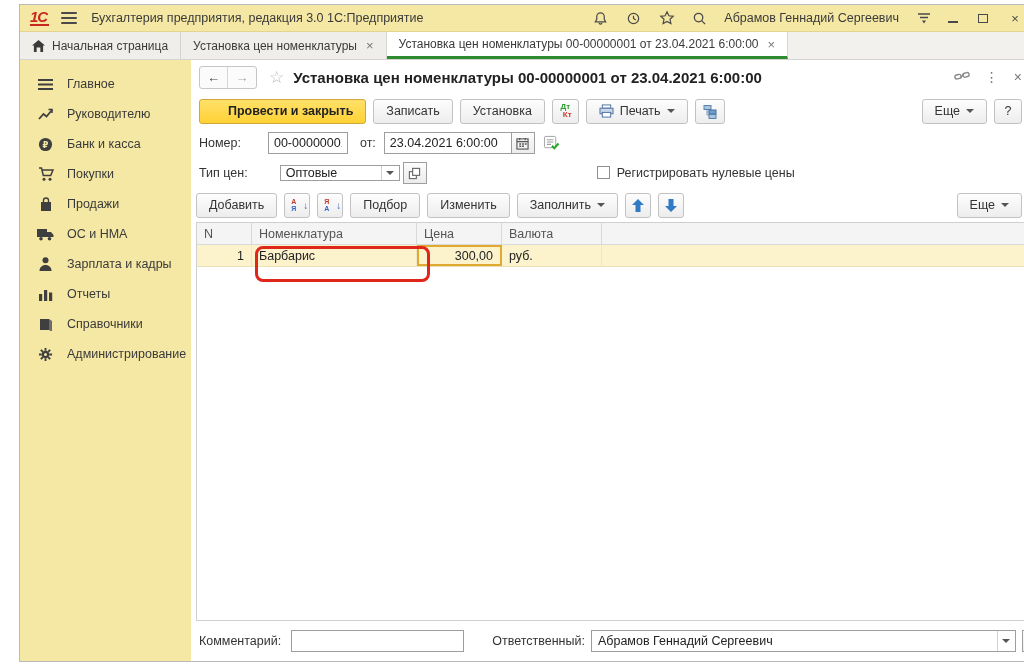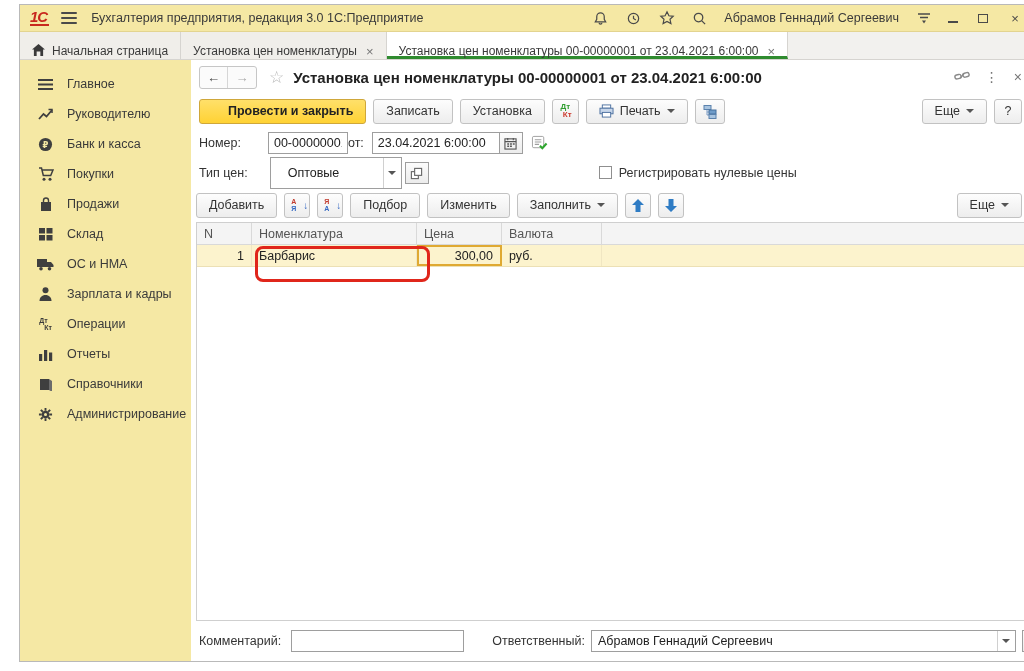--- a/index.html
+++ b/index.html
@@ -15,21 +15,21 @@
   .tb-right { margin-left:auto; display:flex; align-items:center; gap:16px; }
   .tb-ico { width:17px; height:17px; display:flex; align-items:center; justify-content:center; cursor:pointer; }
   .tb-ico svg { display:block; }
   .user-name { font-size:12.5px; color:#3a3a3a; cursor:pointer; }
   .win-btn { font-size:13px; color:#4a4a4a; cursor:pointer; width:14px; text-align:center; }
   .min-bar { width:10px; height:2px; background:#4a4a4a; margin-top:8px; }
   .max-box { width:10px; height:9px; border:1.5px solid #4a4a4a; }
 
   
   .tabbar { height:28px; flex:0 0 28px; background:#f2f1ee; display:flex; align-items:stretch; border-bottom:1px solid #d6d4d0; }
-  .tab { display:flex; gap:7px; padding:12px 12px; font-size:12px; color:#3a3a3a; border-right:1px solid #d6d4d0; background:#f0eeea; cursor:pointer; white-space:nowrap; }
+  .tab { display:flex; align-items:center; gap:7px; padding:12px 12px; font-size:12px; color:#3a3a3a; border-right:1px solid #d6d4d0; background:#f0eeea; cursor:pointer; white-space:nowrap; }
   .tab.active { background:#fff; border-bottom:3px solid #2f8b2f; }
   .tab .x-close { color:#777; font-size:13px; margin-left:2px; }
 
   
   .body-row { flex:1; display:flex; min-height:0; }
   .sidebar { width:171px; flex:0 0 171px; background:#f5e8a4; padding-top:9px; overflow:hidden; }
   .side-item { height:30px; display:flex; align-items:center; gap:13px; padding-left:17px; font-size:12.5px; color:#3a3a3a; cursor:pointer; }
   .side-ico { width:17px; height:17px; flex:0 0 17px; display:flex; align-items:center; justify-content:center; }
   .dtkt-txt { font-size:7px; font-weight:bold; line-height:7px; color:#3a3a3a; text-align:left; }
 
@@ -57,21 +57,21 @@
   .dtkt2 .dt { color:#2e9e2e; } .dtkt2 .kt { color:#cc3b2e; }
 
   
   .frow { height:30px; flex:0 0 30px; display:flex; align-items:center; padding-left:8px; font-size:12.5px; color:#333; }
   .lbl { display:inline-block; }
   .inp { height:22px; border:1px solid #9e9e9e; background:#fff; font-size:12.5px; color:#222; padding:0 5px; font-family:inherit; }
   .num-inp { width:80px; margin-left:27px; }
   .date-wrap { display:flex; margin-left:8px; }
   .date-inp { width:127px; border-right:none; }
   .sq-btn { width:24px; height:22px; border:1px solid #9e9e9e; background:linear-gradient(#fcfcfc,#ececec); display:flex; align-items:center; justify-content:center; cursor:pointer; }
-  .combo { display:flex; align-items:center; height:32px; border:1px solid #9e9e9e; background:#fff; margin-left:22px;padding-left:12px; }
+  .combo { display:flex; align-items:center; height:16px; border:1px solid #9e9e9e; background:#fff; margin-left:32px; }
   .combo .cval { width:100px; padding:0 5px; font-size:12.5px; color:#222; }
   .combo .cbtn { width:18px; height:100%; display:flex; align-items:center; justify-content:center; border-left:1px solid #d0d0d0; cursor:pointer; }
   .open-btn { margin-left:3px; }
   .greendoc { margin-left:8px; display:flex; align-items:center; }
   .chkwrap { display:flex; align-items:flex-start; gap:7px; margin-left:170px; cursor:pointer; }
   .chkbox { width:13px; height:13px; border:1px solid #8f8f8f; background:#fff; }
   .red-annot { position:absolute; left:64px; top:88px; width:175px; height:36px; border:3px solid #e0261b; border-radius:8px; pointer-events:none; z-index:5; }
 
   
   .ttb { height:34px; flex:0 0 34px; display:flex; align-items:center; gap:7px; padding:0 10px 0 5px;justify-content:center; }
@@ -220,54 +220,37 @@
         <span class="side-ico">
             <svg width="14" height="15" viewBox="0 0 14 15">
               <path d="M2 5h10v9H2z" fill="#3f3f3f"></path>
               <path d="M4.5 5V3.5a2.5 2.5 0 0 1 5 0V5" fill="none" stroke="#3f3f3f" stroke-width="1.4"></path>
             </svg>
           </span>
         <span>Продажи</span>
       </div>
       <div class="side-item">
         <span class="side-ico">
-            <svg width="14" height="13" viewBox="0 0 14 13" fill="#3f3f3f">
-              <rect width="6" height="5.5"></rect>
-              <rect x="7.5" width="6" height="5.5"></rect>
-              <rect y="7" width="6" height="5.5"></rect>
-              <rect x="7.5" y="7" width="6" height="5.5"></rect>
-            </svg>
-          </span>
-        <span>Склад</span>
-      </div>
-      <div class="side-item">
-        <span class="side-ico">
             <svg width="17" height="13" viewBox="0 0 17 13" fill="#3f3f3f">
               <rect x="0" y="1" width="10" height="8"></rect>
               <path d="M10 4h4l2.5 3v2H10z"></path>
               <circle cx="4" cy="10.8" r="1.8"></circle>
               <circle cx="12.5" cy="10.8" r="1.8"></circle>
             </svg>
           </span>
         <span>ОС и НМА</span>
       </div>
       <div class="side-item">
         <span class="side-ico">
             <svg width="13" height="14" viewBox="0 0 13 14" fill="#3f3f3f">
               <circle cx="6.5" cy="3.2" r="3"></circle>
               <path d="M0.5 14c0-3.5 2.5-6 6-6s6 2.5 6 6z"></path>
             </svg>
           </span>
         <span>Зарплата и кадры</span>
-      </div>
-      <div class="side-item">
-        <span class="side-ico">
-            <span class="dtkt-txt"><span>Дт</span><br><span style="padding-left:5px">Кт</span></span>
-          </span>
-        <span>Операции</span>
       </div>
       <div class="side-item">
         <span class="side-ico">
             <svg width="14" height="13" viewBox="0 0 14 13" fill="#3f3f3f">
               <rect x="0" y="6" width="3.2" height="7"></rect>
               <rect x="5" y="2" width="3.2" height="11"></rect>
               <rect x="10" y="4.5" width="3.2" height="8.5"></rect>
             </svg>
           </span>
         <span>Отчеты</span>
@@ -346,21 +329,21 @@
               <span>Еще</span>
               <span class="caret"></span>
             </button>
           <button class="btn iconbtn" style="width:28px;justify-content:center">?</button>
         </div>
       </div>
 
       <div class="frow">
         <span class="lbl">Номер:</span>
         <input class="inp num-inp" value="00-00000001" style="">
-        <span class="lbl" style="">от:</span>
+        <span class="lbl" style="margin-left:12px">от:</span>
         <span class="date-wrap">
           <input class="inp date-inp" value="23.04.2021 6:00:00" style="">
           <span class="sq-btn">
             <svg width="13" height="13" viewBox="0 0 14 14" fill="none" stroke="#555" stroke-width="1.2">
                 <rect x="1" y="2" width="12" height="11"></rect>
                 <path d="M1 5h12M4 1v2.5M10 1v2.5"></path>
                 <path d="M3.5 7.5h2M6.5 7.5h2M9.5 7.5h2M3.5 10h2M6.5 10h2" stroke-width="1.5"></path>
               </svg>
           </span>
         </span>

